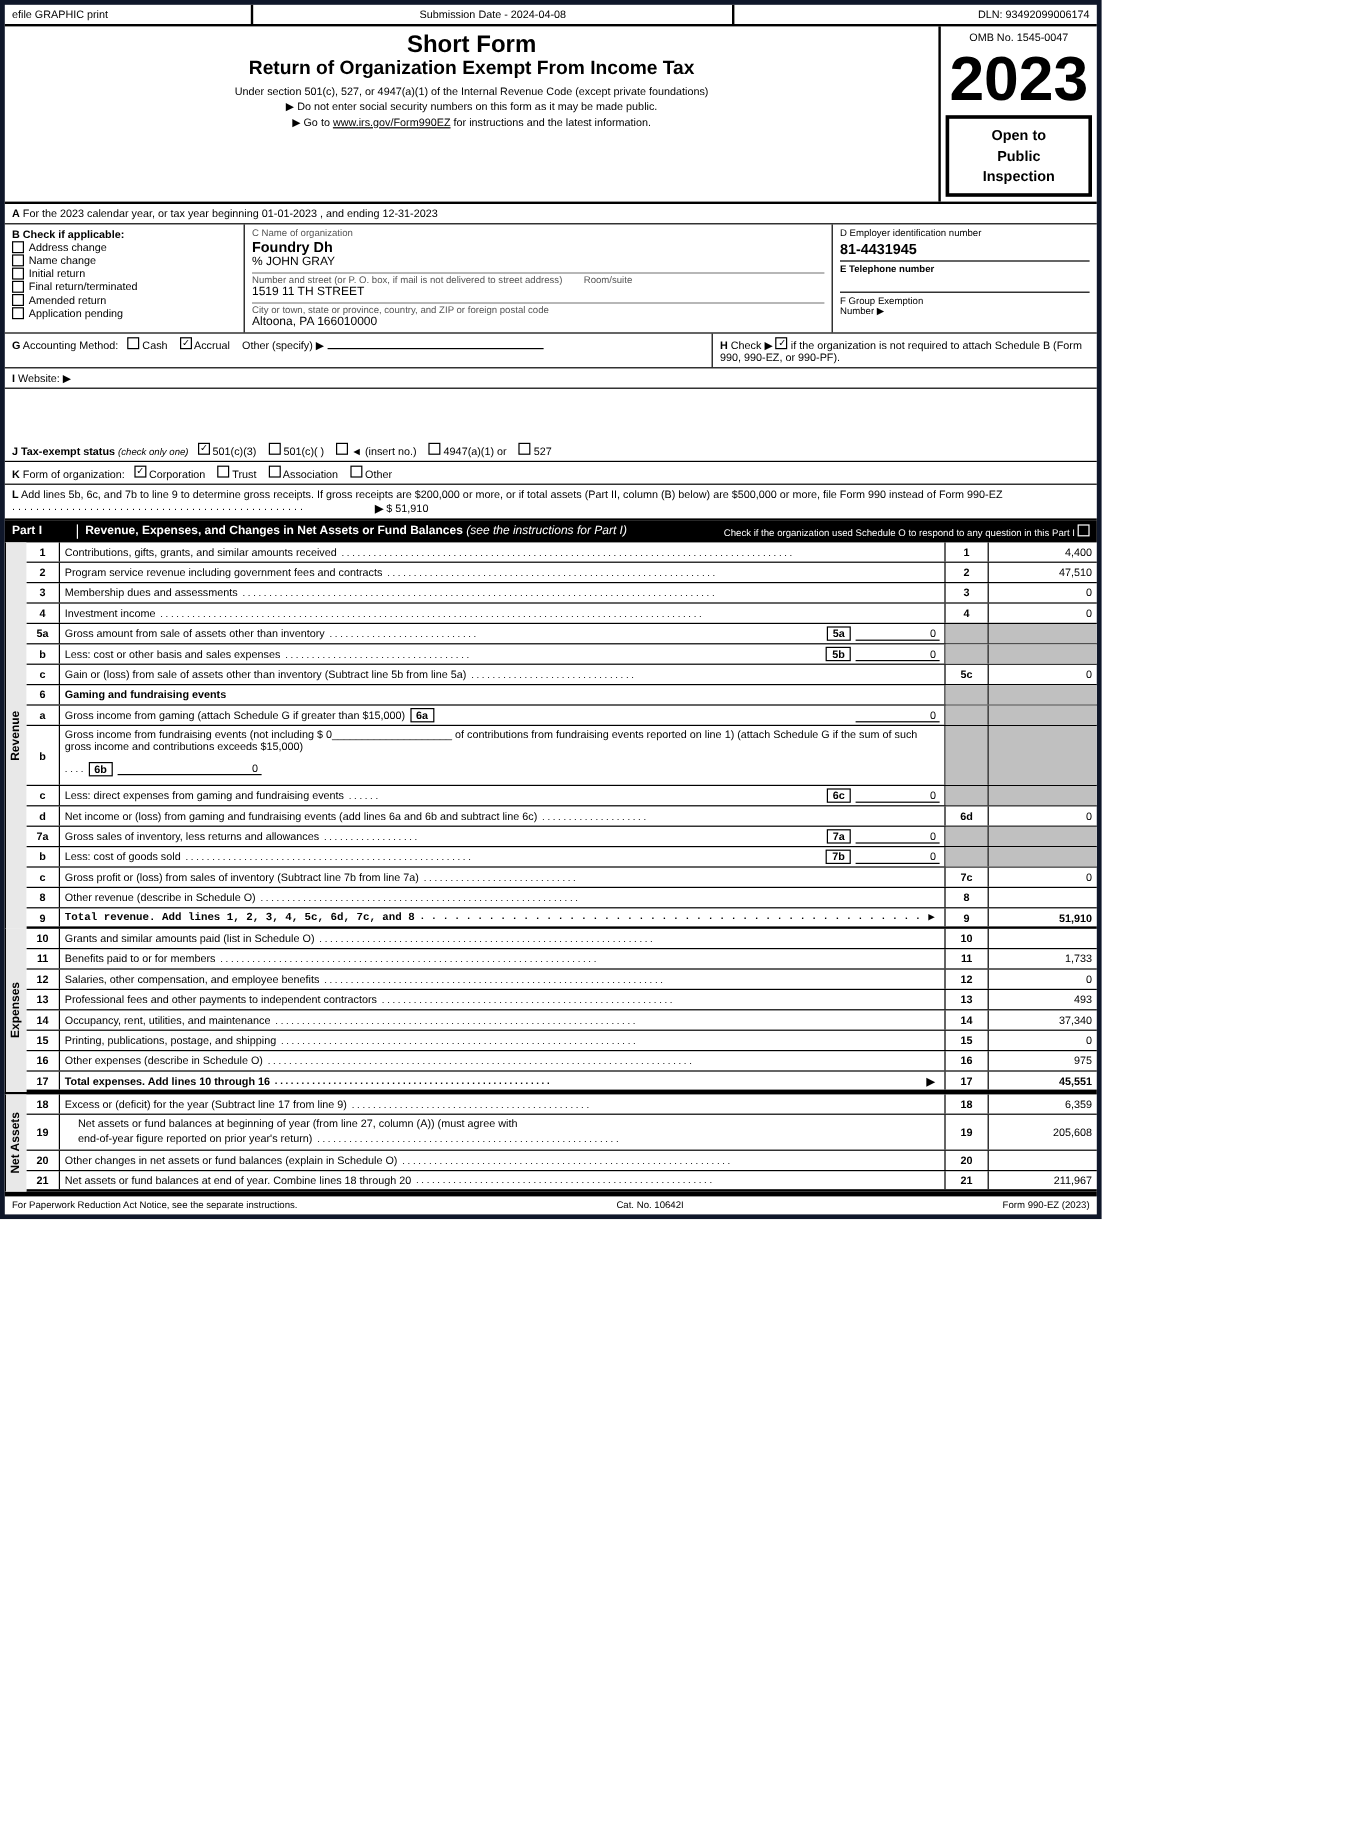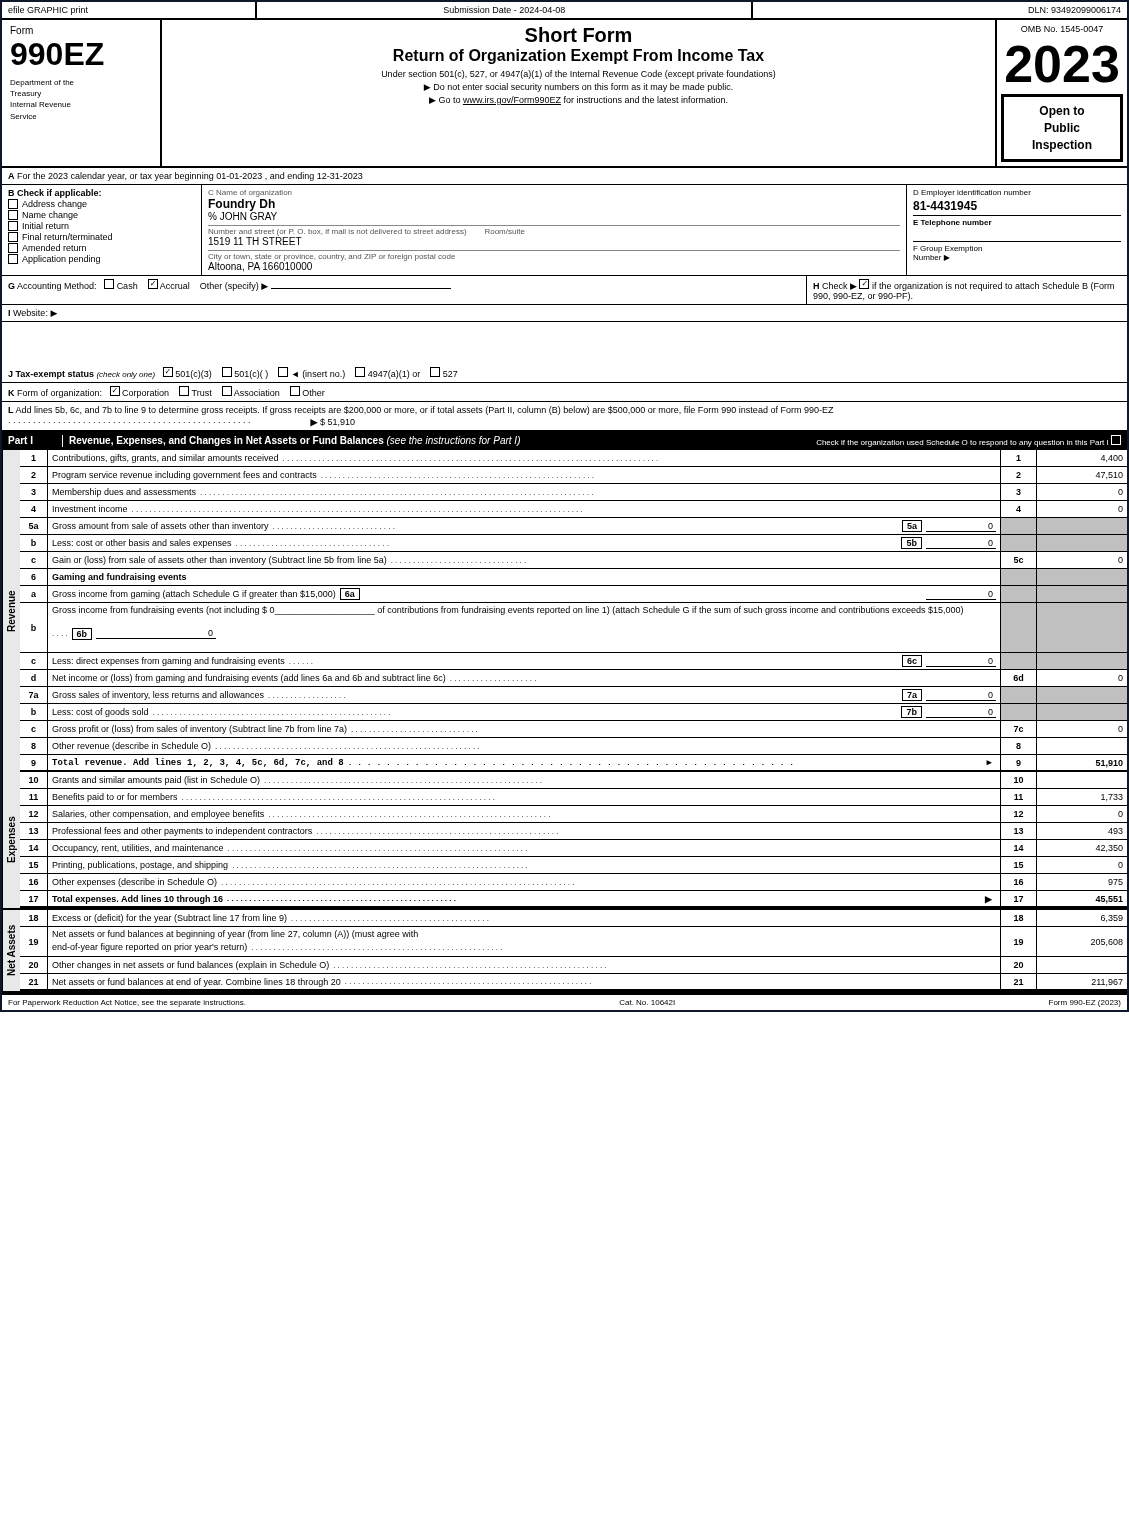--- a/index.html
+++ b/index.html
@@ -1,18 +1,18 @@
 <!DOCTYPE html>
 <html><head>
   <meta charset="utf-8">
   <style>
     * { box-sizing: border-box; margin: 0; padding: 0; }
     body { font-family: Arial, sans-serif; font-size: 10px; background: white; color: black; width: 1129px; }
     
-    .page { width: 1129px; border: 2px solid #0f172a; }
+    .page { width: 918px; border: 4px solid #0f172a; }
     
     
     .top-bar { display: flex; border-bottom: 2px solid #000; }
     .top-bar-left { flex: 1; border-right: 2px solid #000; padding: 3px 6px; font-size: 9px; }
     .top-bar-mid { flex: 2; border-right: 2px solid #000; padding: 3px 6px; font-size: 9px; text-align: center; }
     .top-bar-right { flex: 1.5; padding: 3px 6px; font-size: 9px; text-align: right; }
     
     .header-section { display: flex; border-bottom: 2px solid #000; }
     .form-id-block { width: 160px; border-right: 2px solid #000; padding: 5px 8px; }
     .form-title-block { flex: 1; border-right: 2px solid #000; padding: 4px 8px; text-align: center; }
@@ -54,30 +54,20 @@
 
 <div class="page">
 
   <div class="top-bar">
     <div class="top-bar-left">efile GRAPHIC print</div>
     <div class="top-bar-mid">Submission Date - 2024-04-08</div>
     <div class="top-bar-right">DLN: 93492099006174</div>
   </div>
 
   <div class="header-section">
-    <div class="form-id-block">
-      <div style="font-size:10px;">Form</div>
-      <div class="form-number">990EZ</div>
-      <div class="dept-info">
-        <div>Department of the</div>
-        <div>Treasury</div>
-        <div>Internal Revenue</div>
-        <div>Service</div>
-      </div>
-    </div>
     <div class="form-title-block">
       <div class="short-form-title">Short Form</div>
       <div class="return-title">Return of Organization Exempt From Income Tax</div>
       <div class="subtitle">Under section 501(c), 527, or 4947(a)(1) of the Internal Revenue Code (except private foundations)</div>
       <div class="instruction-row">▶ Do not enter social security numbers on this form as it may be made public.</div>
       <div class="instruction-row">
         ▶ Go to <u>www.irs.gov/Form990EZ</u> for instructions and the latest information.
       </div>
     </div>
     <div class="year-block">
@@ -460,21 +450,21 @@
         <div class="rc-val">493</div>
       </div>
 
       <div class="row-container">
         <div class="rc-num">14</div>
         <div class="rc-desc">
           <span>Occupancy, rent, utilities, and maintenance</span>
           <span style="flex:1; overflow:hidden; white-space:nowrap; font-size:8px; margin:0 4px;"> . . . . . . . . . . . . . . . . . . . . . . . . . . . . . . . . . . . . . . . . . . . . . . . . . . . . . . . . . . . . . . . . . . . .</span>
         </div>
         <div class="rc-line">14</div>
-        <div class="rc-val">42,350</div>
+        <div class="rc-val">37,340</div>
       </div>
 
       <div class="row-container">
         <div class="rc-num">15</div>
         <div class="rc-desc">
           <span>Printing, publications, postage, and shipping</span>
           <span style="flex:1; overflow:hidden; white-space:nowrap; font-size:8px; margin:0 4px;"> . . . . . . . . . . . . . . . . . . . . . . . . . . . . . . . . . . . . . . . . . . . . . . . . . . . . . . . . . . . . . . . . . . .</span>
         </div>
         <div class="rc-line">15</div>
         <div class="rc-val">0</div>
@@ -512,21 +502,21 @@
         <div class="rc-desc">
           <span>Excess or (deficit) for the year (Subtract line 17 from line 9)</span>
           <span style="flex:1; overflow:hidden; white-space:nowrap; font-size:8px; margin:0 4px;"> . . . . . . . . . . . . . . . . . . . . . . . . . . . . . . . . . . . . . . . . . . . . .</span>
         </div>
         <div class="rc-line">18</div>
         <div class="rc-val">6,359</div>
       </div>
 
       <div style="display:flex; border-bottom:1px solid #000; min-height:30px;">
         <div class="rc-num">19</div>
-        <div class="rc-desc" style="flex-wrap:wrap; align-items:flex-start; padding:2px 4px;">
+        <div class="rc-desc" style="flex-wrap:wrap; align-items:flex-start; padding:2px 4px;margin-left:11px;">
           <span>Net assets or fund balances at beginning of year (from line 27, column (A)) (must agree with</span>
           <div style="width:100%; display:flex; align-items:center; margin-top:1px;">
             <span>end-of-year figure reported on prior year's return)</span>
             <span style="flex:1; overflow:hidden; white-space:nowrap; font-size:8px; margin:0 4px;"> . . . . . . . . . . . . . . . . . . . . . . . . . . . . . . . . . . . . . . . . . . . . . . . . . . . . . . . . .</span>
           </div>
         </div>
         <div class="rc-line">19</div>
         <div class="rc-val">205,608</div>
       </div>
 

